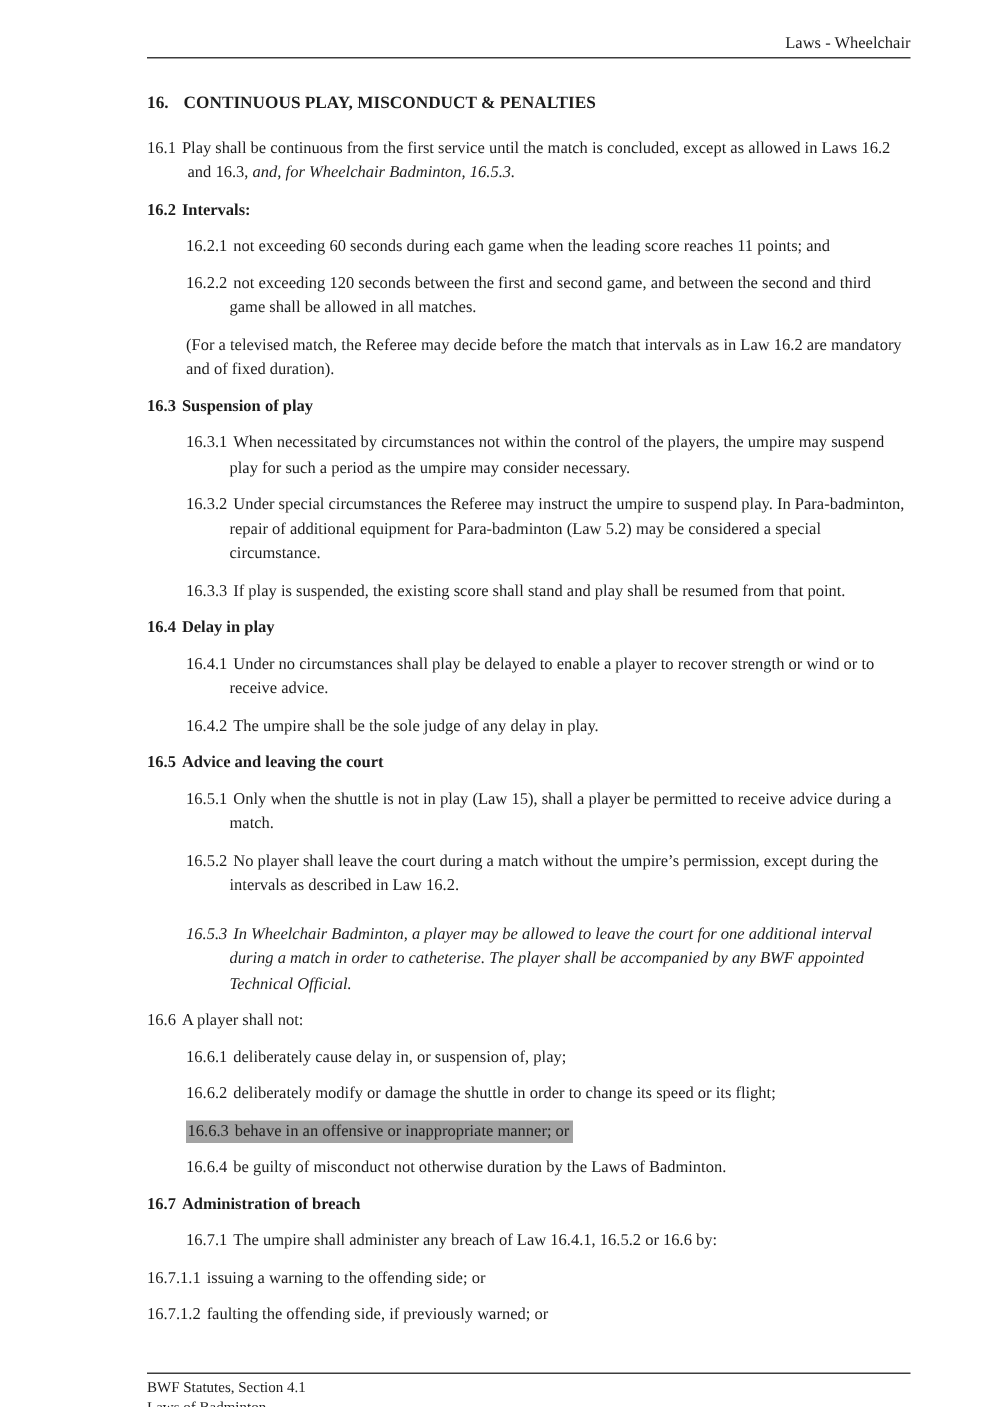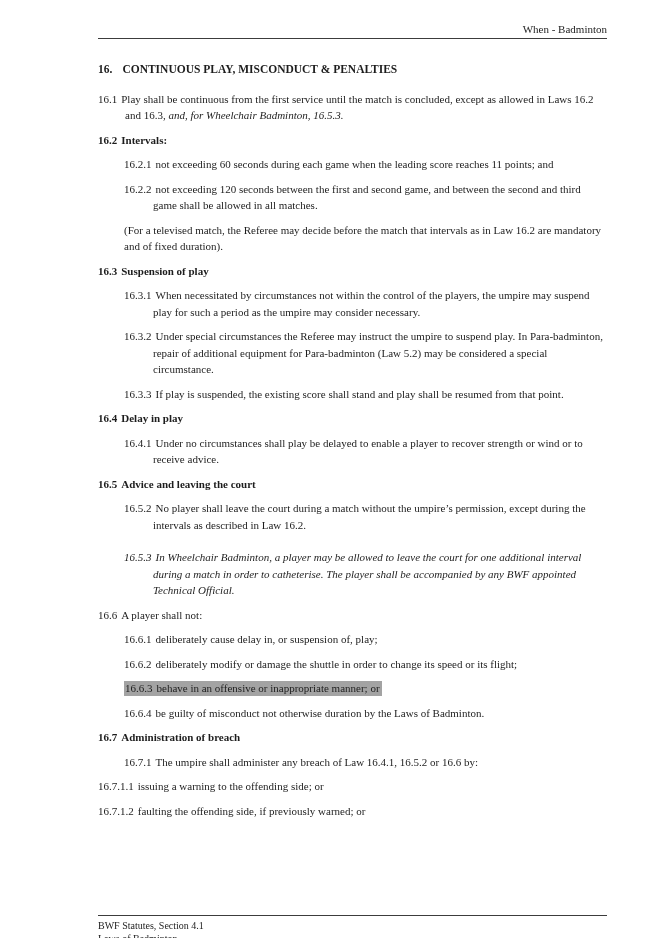--- a/index.html
+++ b/index.html
@@ -41,40 +41,42 @@
     border-top: 1.2px solid #3c3c3c;
     font-size: 10px; line-height: 13px; padding-top: 3px;
   }
 </style>
 </head>
 <body>
 
 <div class="page">
 
   <div class="header">
-    <span>When - Badminton</span>
+    <span>Laws - Wheelchair</span>
   </div>
 
   <div class="content">
     <div class="blk h1">
       <span class="num">16.</span><span>CONTINUOUS PLAY, MISCONDUCT &amp; PENALTIES</span>
     </div>
     <div>
         <div class="blk para1"><span><span class="num">16.1</span><span>Play shall be continuous from the first service until the match is concluded, except as allowed in Laws 16.2 and 16.3, </span><span class="it">and, for Wheelchair Badminton, 16.5.3.</span></span></div>
         <div class="blk h2"><span><span class="num">16.2</span><span>Intervals:</span></span></div>
         <div class="blk para2"><span><span class="num">16.2.1</span><span>not exceeding 60 seconds during each game when the leading score reaches 11 points; and</span></span></div>
         <div class="blk para2"><span><span class="num">16.2.2</span><span>not exceeding 120 seconds between the first and second game, and between the second and third game shall be allowed in all matches.</span></span></div>
         <div class="blk para2plain"><span><span>(For a televised match, the Referee may decide before the match that intervals as in Law 16.2 are mandatory and of fixed duration).</span></span></div>
         <div class="blk h2"><span><span class="num">16.3</span><span>Suspension of play</span></span></div>
         <div class="blk para2"><span><span class="num">16.3.1</span><span>When necessitated by circumstances not within the control of the players, the umpire may suspend play for such a period as the umpire may consider necessary.</span></span></div>
         <div class="blk para2"><span><span class="num">16.3.2</span><span>Under special circumstances the Referee may instruct the umpire to suspend play. In Para-badminton, repair of additional equipment for Para-badminton (Law 5.2) may be considered a special circumstance.</span></span></div>
         <div class="blk para2"><span><span class="num">16.3.3</span><span>If play is suspended, the existing score shall stand and play shall be resumed from that point.</span></span></div>
         <div class="blk h2"><span><span class="num">16.4</span><span>Delay in play</span></span></div>
         <div class="blk para2"><span><span class="num">16.4.1</span><span>Under no circumstances shall play be delayed to enable a player to recover strength or wind or to receive advice.</span></span></div>
+        <div class="blk para2"><span><span class="num">16.4.2</span><span>The umpire shall be the sole judge of any delay in play.</span></span></div>
         <div class="blk h2"><span><span class="num">16.5</span><span>Advice and leaving the court</span></span></div>
+        <div class="blk para2"><span><span class="num">16.5.1</span><span>Only when the shuttle is not in play (Law 15), shall a player be permitted to receive advice during a match.</span></span></div>
         <div class="blk para2"><span><span class="num">16.5.2</span><span>No player shall leave the court during a match without the umpire’s permission, except during the intervals as described in Law 16.2.</span></span></div>
         <div class="blk para2 it"><span><span class="num">16.5.3</span><span>In Wheelchair Badminton, a player may be allowed to leave the court for one additional interval during a match in order to catheterise. The player shall be accompanied by any BWF appointed Technical Official.</span></span></div>
         <div class="blk para1"><span><span class="num">16.6</span><span>A player shall not:</span></span></div>
         <div class="blk para2"><span><span class="num">16.6.1</span><span>deliberately cause delay in, or suspension of, play;</span></span></div>
         <div class="blk para2"><span><span class="num">16.6.2</span><span>deliberately modify or damage the shuttle in order to change its speed or its flight;</span></span></div>
         <div class="blk para2"><span class="hl"><span class="num">16.6.3</span><span>behave in an offensive or inappropriate manner; or</span></span></div>
         <div class="blk para2"><span><span class="num">16.6.4</span><span>be guilty of misconduct not otherwise duration by the Laws of Badminton.</span></span></div>
         <div class="blk h2"><span><span class="num">16.7</span><span>Administration of breach</span></span></div>
         <div class="blk para2"><span><span class="num">16.7.1</span><span>The umpire shall administer any breach of Law 16.4.1, 16.5.2 or 16.6 by:</span></span></div>
         <div class="blk para3"><span><span class="num">16.7.1.1</span><span>issuing a warning to the offending side; or</span></span></div>

